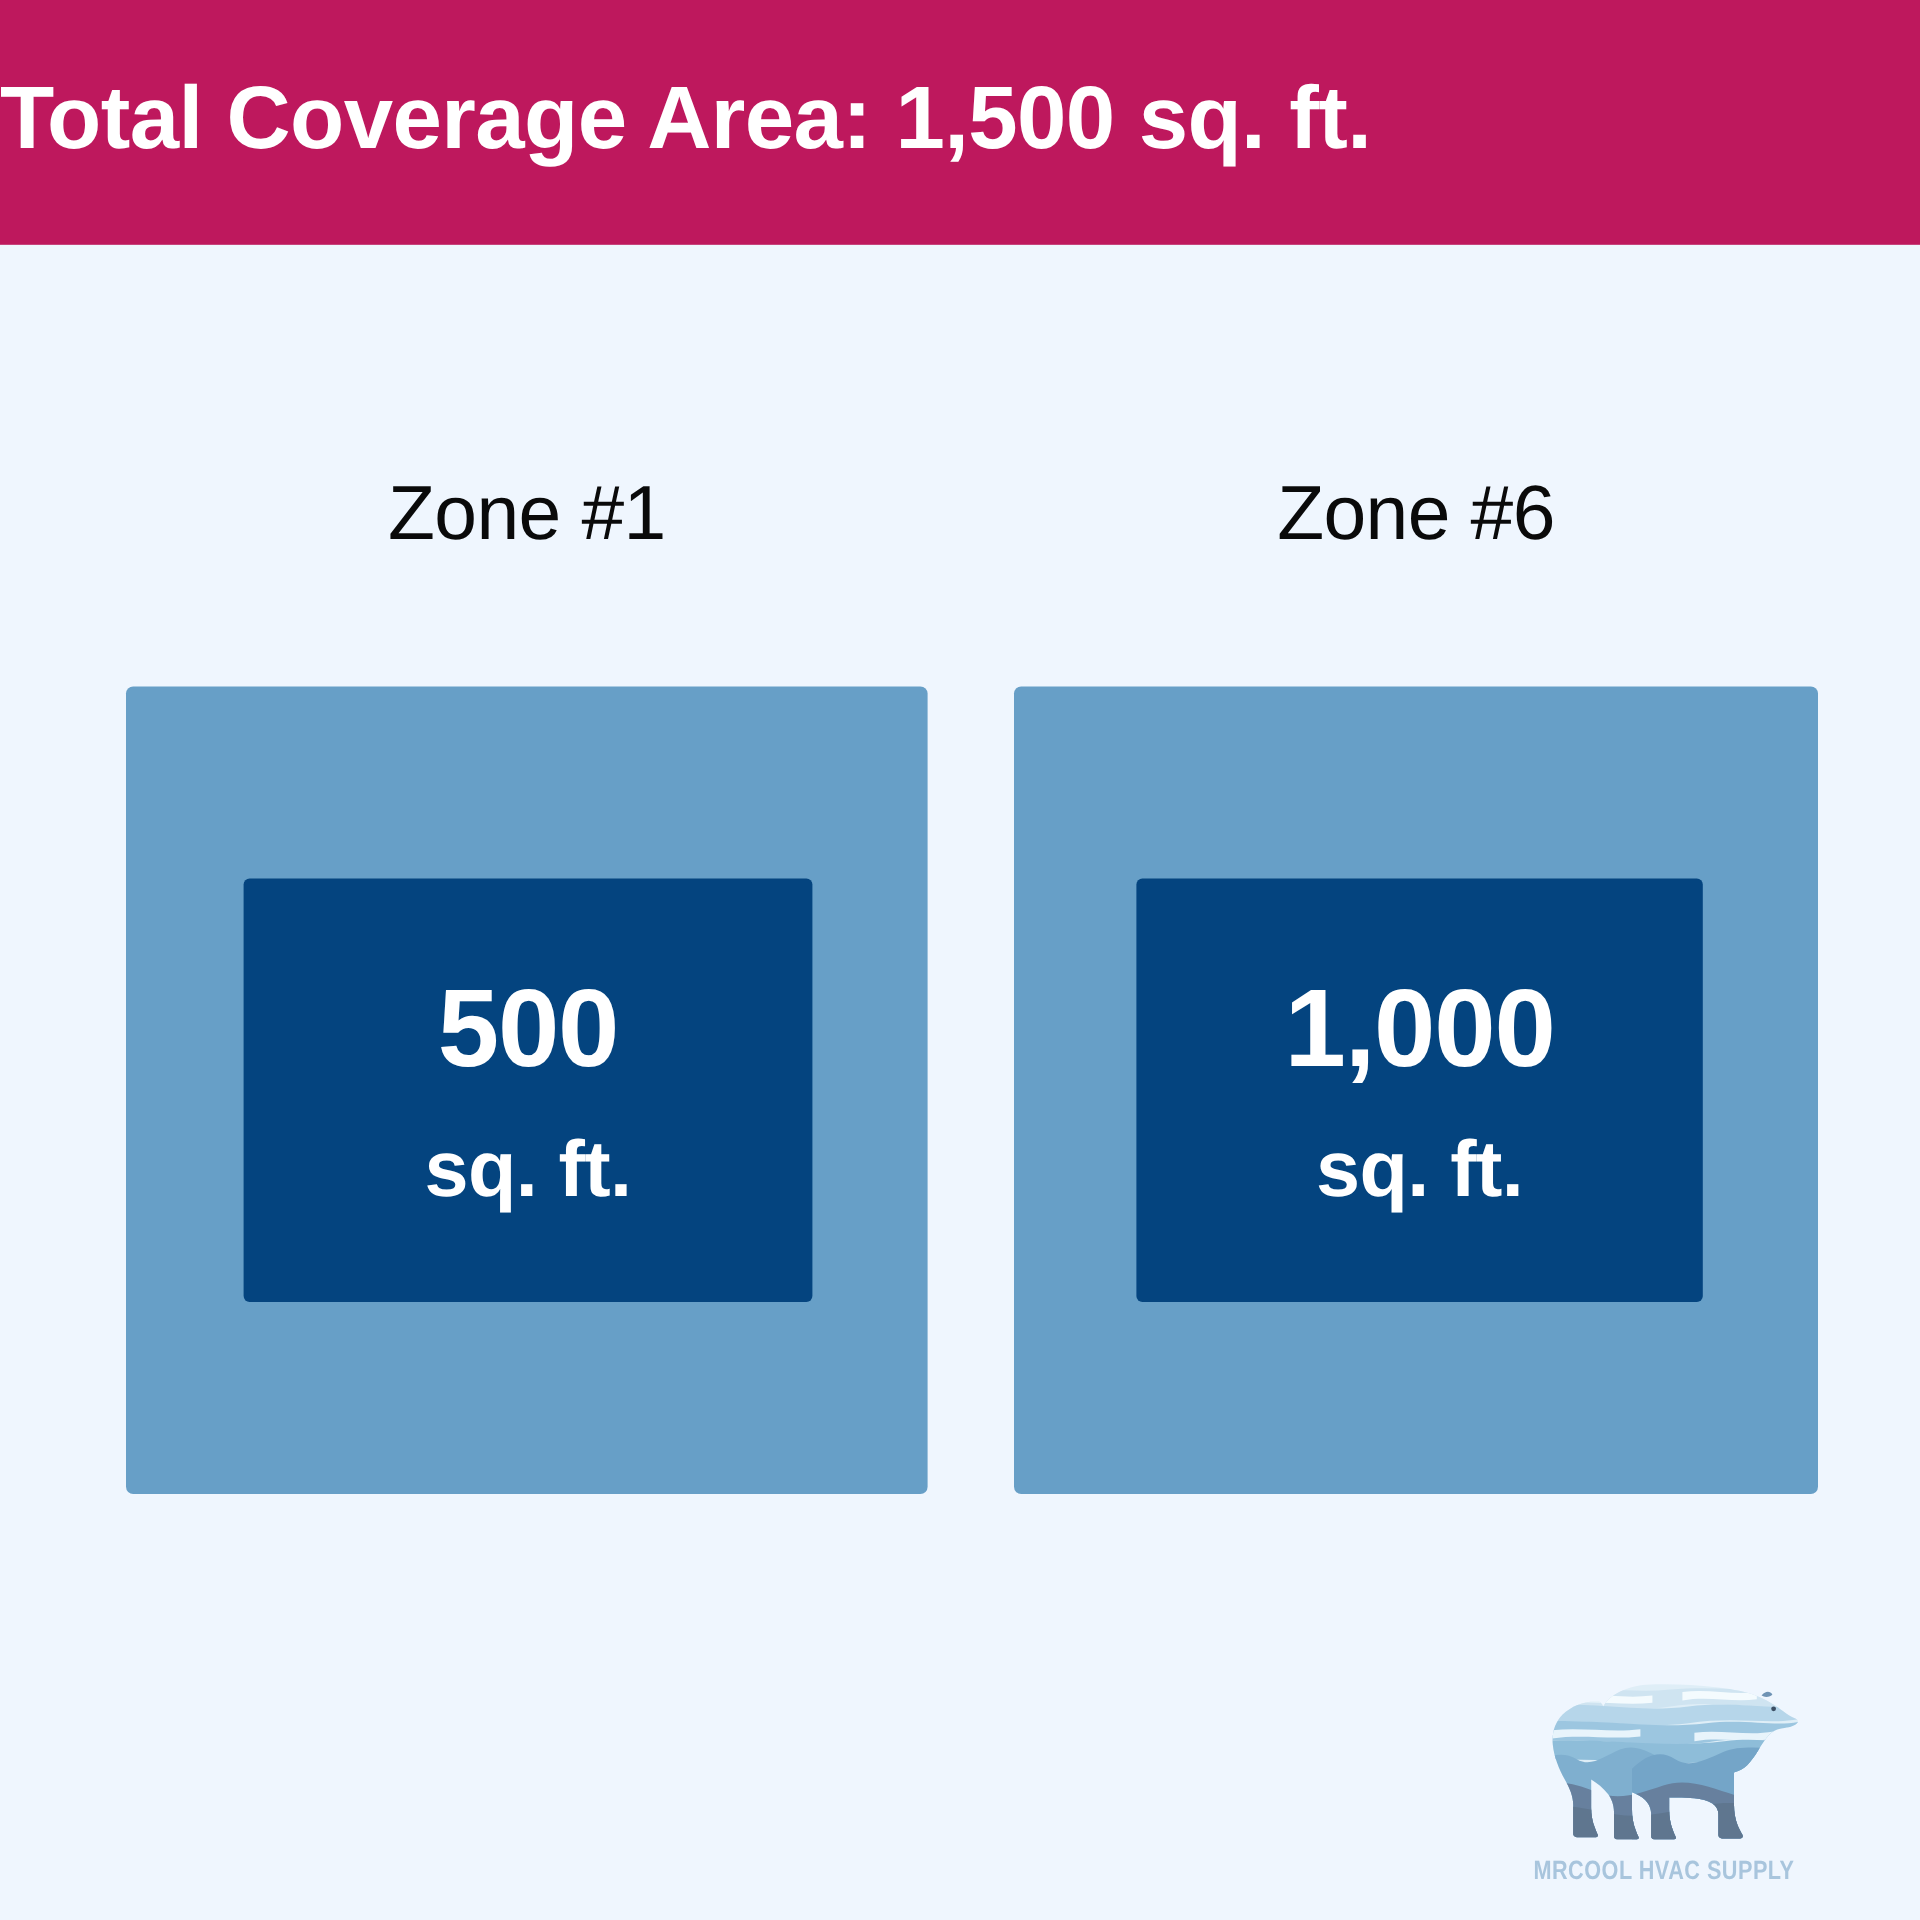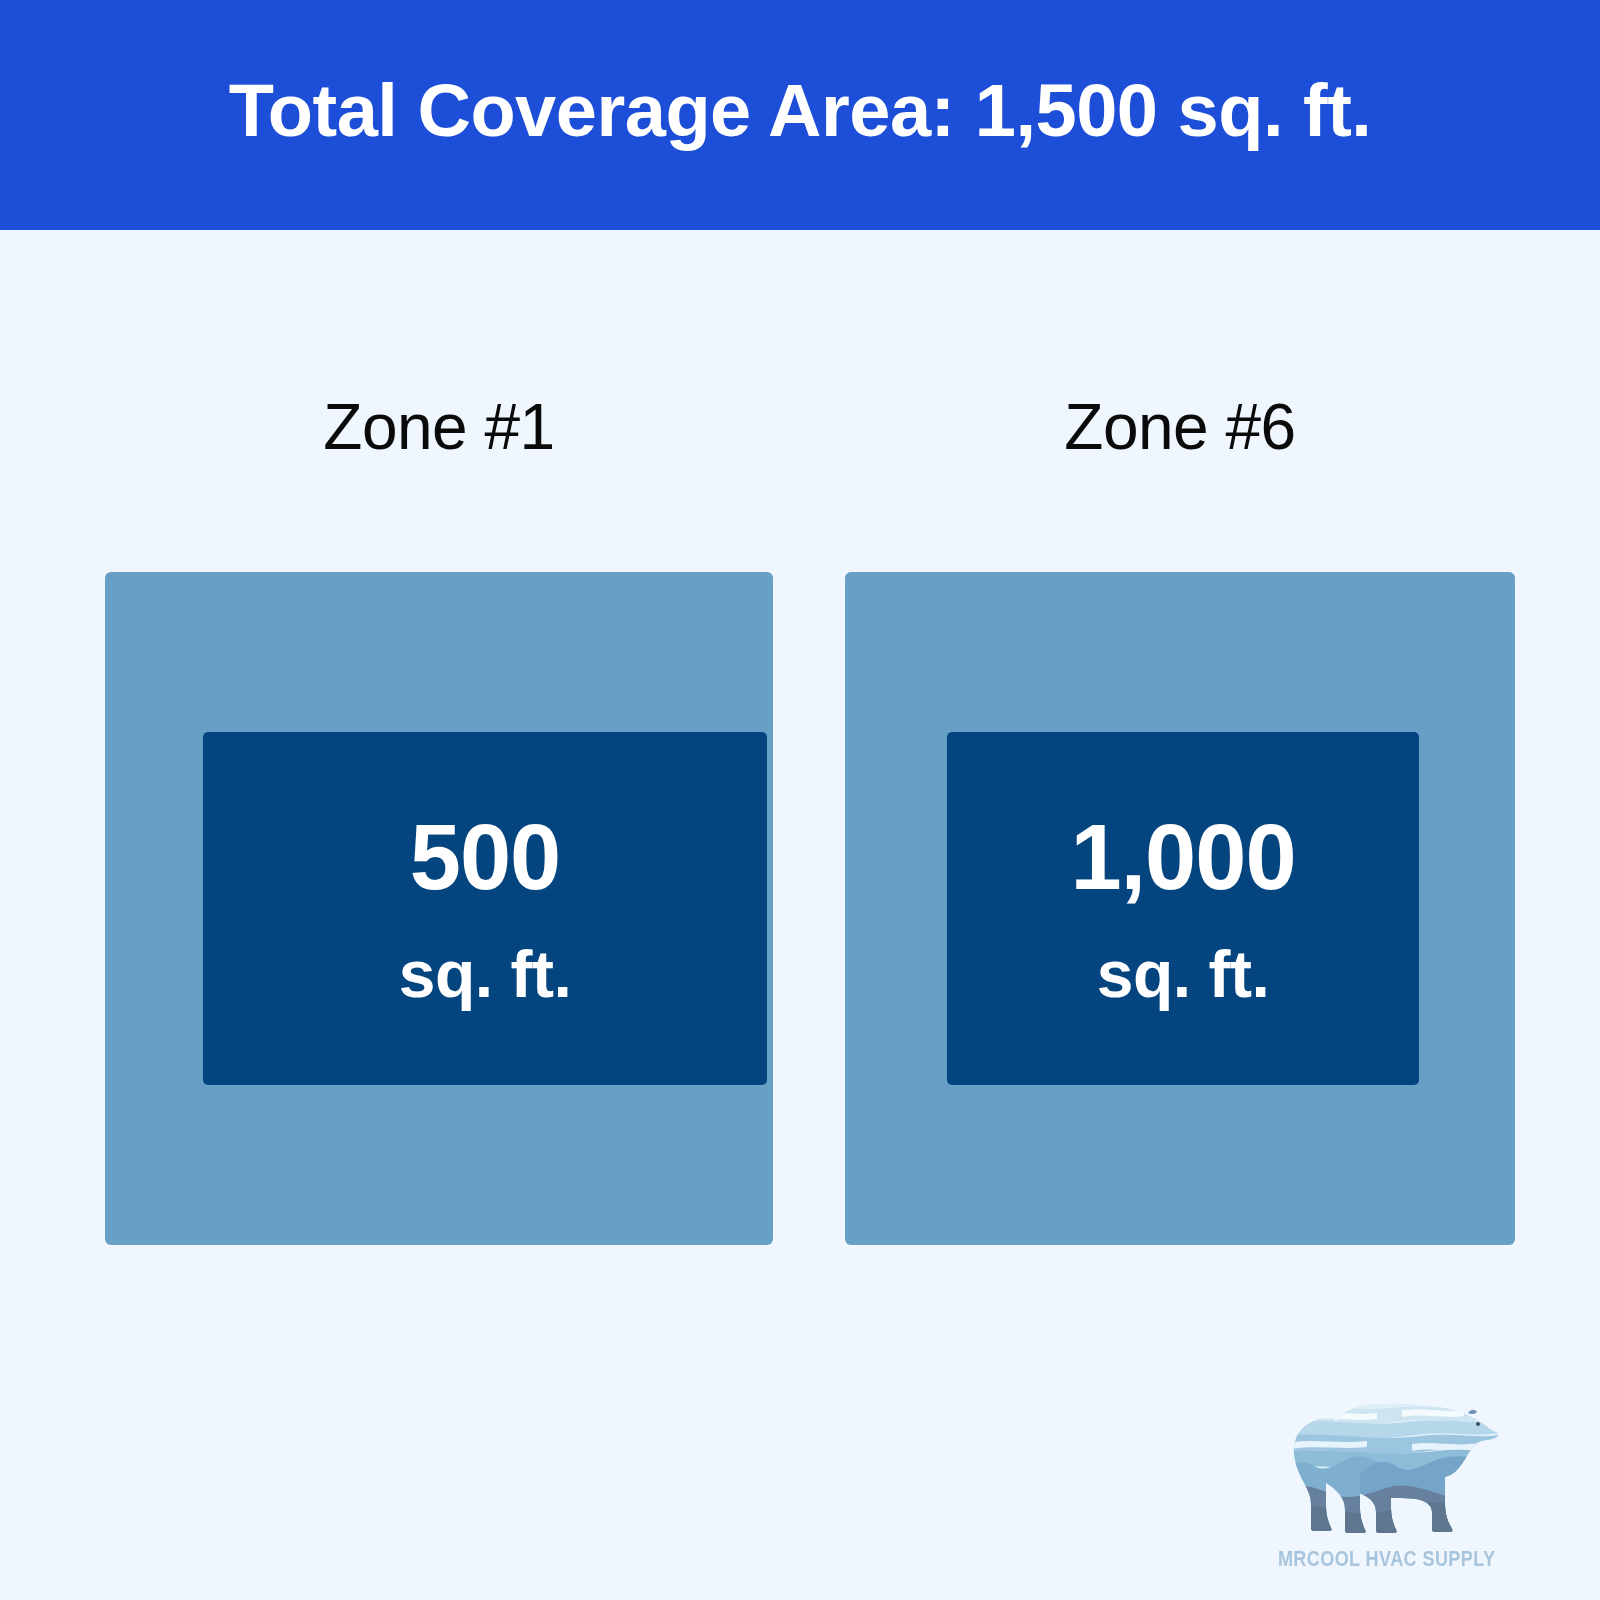--- a/index.html
+++ b/index.html
@@ -14,25 +14,25 @@
     overflow: hidden;
     position: relative;
   }
 
   
   .header-band {
     position: absolute;
     left: 0;
     top: 0;
     width: 1600px;
-    height: 230px;
-    background: #1d4ed8;
+    height: 204px;
+    background: #be185d;
     display: flex;
     align-items: center;
-    justify-content: center;
+    justify-content: flex-start;
     box-sizing: border-box;
     padding-bottom: 8px;
   }
   .header-title {
     color: #ffffff;
     font-size: 74px;
     font-weight: bold;
     letter-spacing: -0.5px;
     line-height: 1.05;
     text-align: center;
@@ -87,21 +87,21 @@
     border-radius: 5px;
     display: flex;
     flex-direction: column;
     align-items: center;
     justify-content: center;
     box-sizing: border-box;
   }
   .zone-1 .inner-box {
     left: 98px;
     top: 160px;
-    width: 564px;
+    width: 474px;
     height: 353px;
   }
   .zone-2 .inner-box {
     left: 102px;
     top: 160px;
     width: 472px;
     height: 353px;
   }
 
   .value-number {

